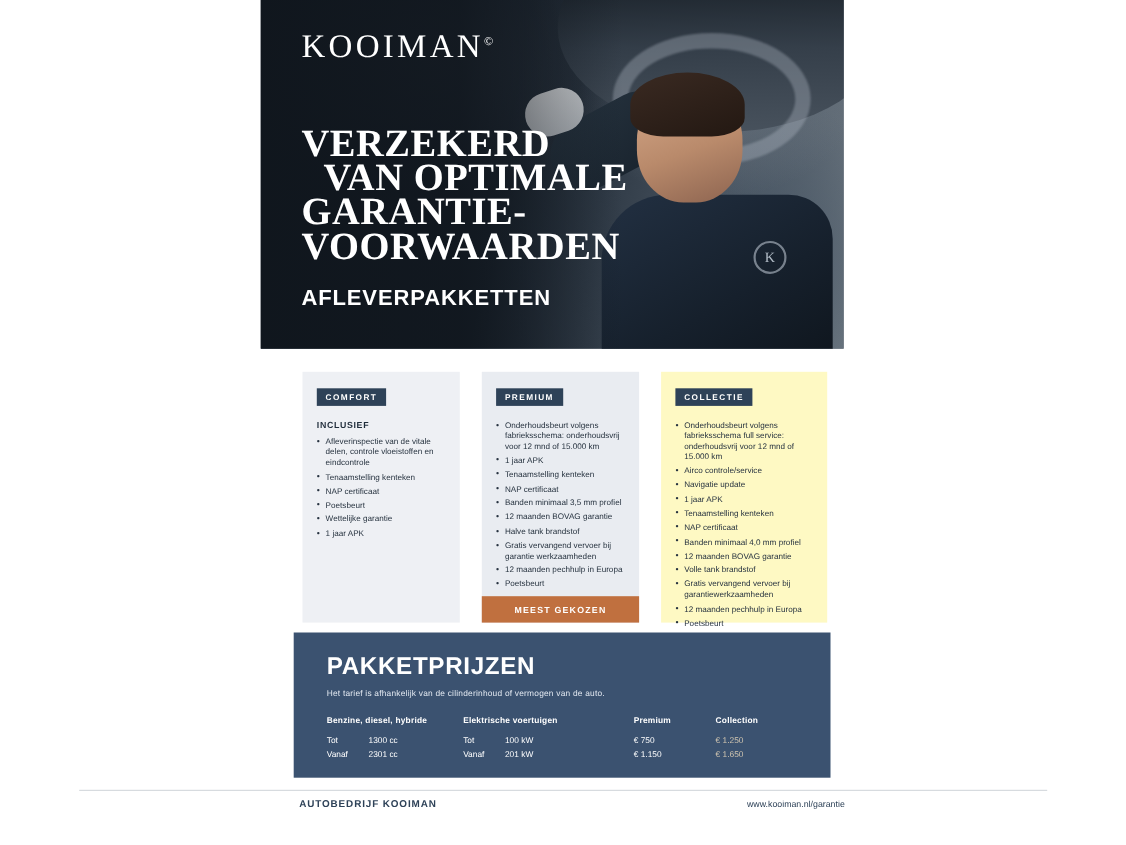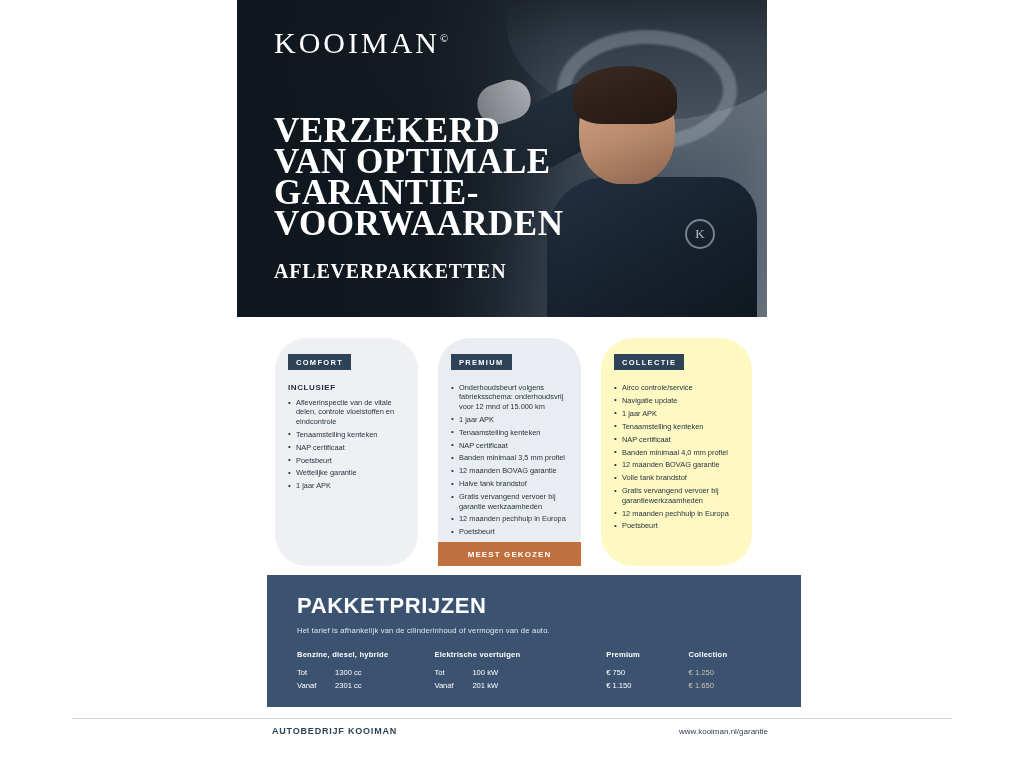--- a/index.html
+++ b/index.html
@@ -127,49 +127,48 @@
     left: 37px;
     top: 115px;
     color: #ffffff;
     font-family: "Liberation Serif", serif;
     font-weight: 700;
     font-size: 35px;
     line-height: 31px;
     letter-spacing: 0.5px;
   }
   .headline .l1 { display: block; }
-  .headline .l2 { display: block; }
+  .headline .l2 { display: block; margin-left: 20px; }
   .headline .l3 { display: block; }
   .headline .l4 { display: block; }
 
   .subhead {
     position: absolute;
     left: 37px;
     top: 260px;
     color: #ffffff;
-    font-family: Liberation Serif, serif;
+    font-family: Liberation Sans, sans-serif;
     font-weight: 700;
     font-size: 20px;
     letter-spacing: 0.8px;
   }
 
   
   .cards {
     position: absolute;
     left: 275px;
     top: 338px;
     width: 477px;
     height: 228px;
   }
   .card {
     position: absolute;
     top: 0;
     height: 228px;
     padding: 13px 12px 10px 13px;
-    border-radius: 32px;
   }
   .card-comfort { left: 0; width: 143px; background: #eef0f4; }
   .card-premium { left: 163px; width: 143px; background: #e9ecf1; }
   .card-collectie { left: 326px; width: 151px; background: #fef9c3; }
 
   .tag {
     display: inline-block;
     background: #2e4258;
     color: #ffffff;
     font-size: 7.5px;
@@ -219,21 +218,21 @@
     display: flex;
     align-items: center;
     justify-content: center;
   }
 
   
   .prices {
     position: absolute;
     left: 267px;
     top: 575px;
-    width: 534px;
+    width: 488px;
     height: 132px;
     background: #3b5270;
     color: #ffffff;
     padding: 18px 30px 0 30px;
   }
   .prices h2 {
     font-family: "Liberation Sans", sans-serif;
     font-size: 22px;
     font-weight: 700;
     letter-spacing: 0.6px;
@@ -356,20 +355,21 @@
         <li>Gratis vervangend vervoer bij garantie werkzaamheden</li>
         <li>12 maanden pechhulp in Europa</li>
         <li>Poetsbeurt</li>
       </ul>
       <div class="ribbon">MEEST GEKOZEN</div>
     </div>
 
     <div class="card card-collectie">
       <span class="tag">COLLECTIE</span>
       <ul class="feat tight">
+        <li>Onderhoudsbeurt volgens fabrieksschema full service: onderhoudsvrij voor 12 mnd of 15.000 km</li>
         <li>Airco controle/service</li>
         <li>Navigatie update</li>
         <li>1 jaar APK</li>
         <li>Tenaamstelling kenteken</li>
         <li>NAP certificaat</li>
         <li>Banden minimaal 4,0 mm profiel</li>
         <li>12 maanden BOVAG garantie</li>
         <li>Volle tank brandstof</li>
         <li>Gratis vervangend vervoer bij garantiewerkzaamheden</li>
         <li>12 maanden pechhulp in Europa</li>

